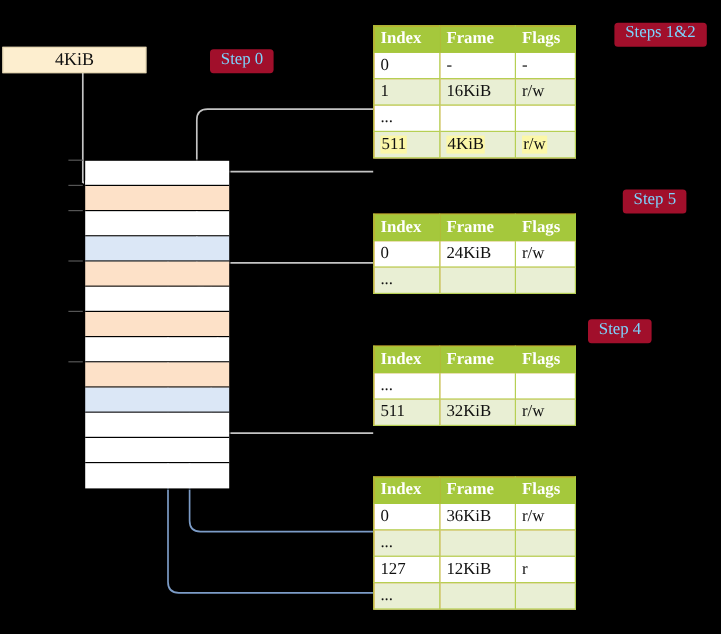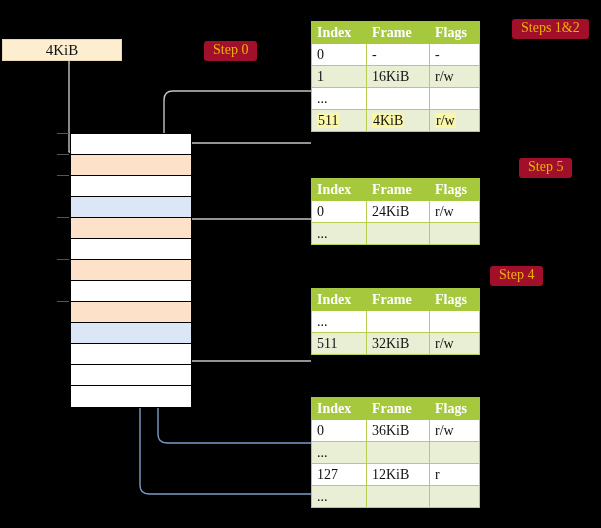--- a/index.html
+++ b/index.html
@@ -1,21 +1,21 @@
 <!DOCTYPE html>
 <html><head>
 <meta charset="utf-8">
 <style>
   html,body{margin:0;padding:0;background:#000;}
   body{width:601px;height:528px;position:relative;overflow:hidden;
        font-family:"Liberation Serif","DejaVu Serif",serif;}
   .stage{position:absolute;left:0;top:0;width:601px;height:528px;}
 
   
-  .badge{position:absolute;background:#a10f2b;color:#eab308;
+  .badge{position:absolute;background:#a10f2b;color:#7dd3fc;
          font-family:"Liberation Serif",serif;font-size:14px;
          padding:2px 9px 3px 9px;border-radius:3px;white-space:nowrap;
          line-height:1.05;box-shadow:0 1px 0 rgba(0,0,0,.4);}
 
   
   .kibbox{position:absolute;background:#fdeecf;border:1px solid #e8d9b4;
           color:#111;font-size:15px;text-align:center;line-height:20px;
           height:20px;}
 
   
@@ -83,21 +83,21 @@
       <path d="M311,443 L167,443 q-9,0 -9,-9 L158,340" marker-end="url(#ablue)"></path>
 
       <path d="M311,494 L149,494 q-9,0 -9,-9 L140,210" marker-end="url(#ablue)"></path>
     </g>
   </svg>
 
   <div class="kibbox" style="left:2px;top:39px;width:118px;">
     <span>4KiB</span>
   </div>
 
-  <div class="badge" style="left:204px;top:41px;">
+  <div class="badge" style="left:175px;top:41px;">
     <span>Step 0</span>
   </div>
   <div class="badge" style="left:512px;top:19px;">
     <span>Steps 1&amp;2</span>
   </div>
   <div class="badge" style="left:519px;top:158px;">
     <span>Step 5</span>
   </div>
   <div class="badge" style="left:490px;top:266px;">
     <span>Step 4</span>

